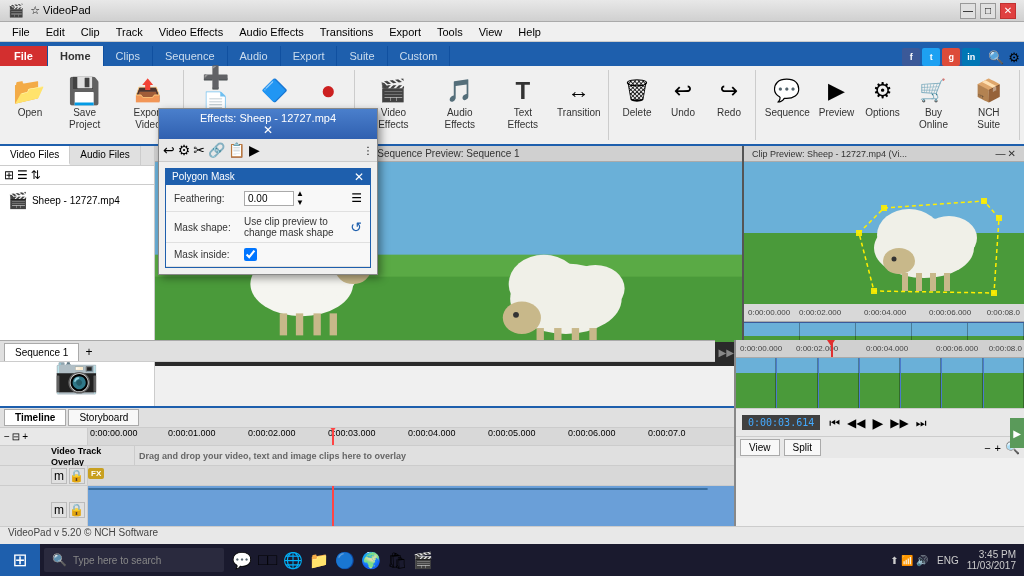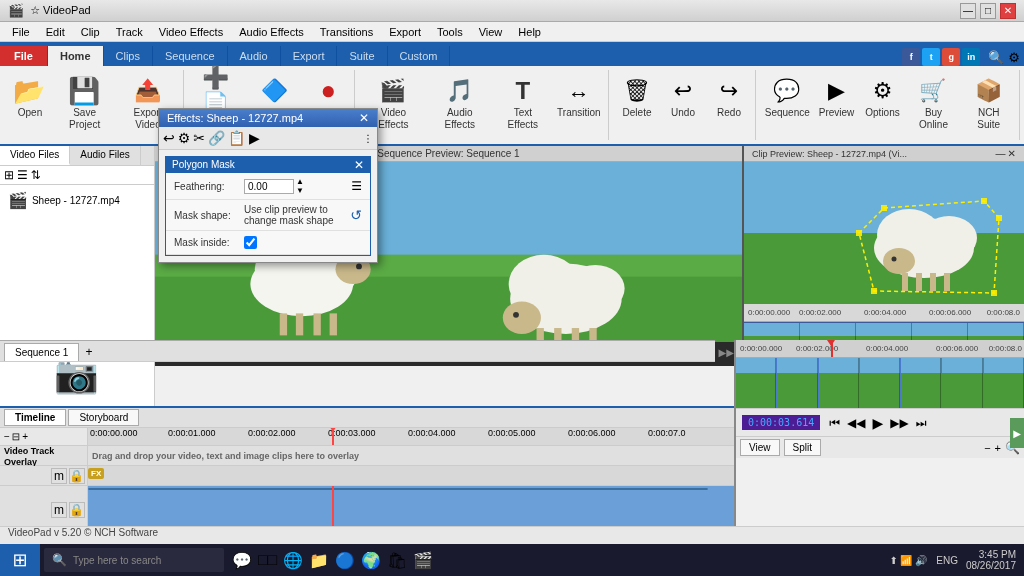--- a/index.html
+++ b/index.html
@@ -226,20 +226,21 @@
       overflow: hidden;
     }
     #video-track-label {
       height: 20px;
       background: #e0e0e0;
       display: flex;
       align-items: center;
       border-bottom: 1px solid #ccc;
       font-size: 10px;
       font-weight: bold;
+      padding-left: 47px;
     }
     .track-label-left {
       width: 88px;
       border-right: 1px solid #ccc;
       padding: 0 4px;
       flex-shrink: 0;
     }
     .track-content-right {
       flex: 1;
       padding: 0 4px;
@@ -321,20 +322,21 @@
       z-index: 100;
     }
     #effects-title {
       background: linear-gradient(to bottom, #4a7fcc, #3060b0);
       color: white;
       padding: 3px 8px;
       font-size: 11px;
       display: flex;
       justify-content: space-between;
       align-items: center;
+      flex-direction: column;
     }
     #effects-toolbar {
       display: flex;
       align-items: center;
       padding: 3px 4px;
       gap: 3px;
       border-bottom: 1px solid #ccc;
       background: #e8e8e8;
     }
     #effects-toolbar span { cursor: pointer; font-size: 14px; }
@@ -542,21 +544,21 @@
     #right-playback {
       height: 26px;
       background: #e8e8e8;
       border-top: 1px solid #ccc;
       display: flex;
       align-items: center;
       padding: 0 6px;
       gap: 4px;
     }
     #right-time-display {
-      background: #4c1d95;
+      background: #404040;
       color: #4af;
       font-size: 10px;
       padding: 2px 6px;
       font-family: monospace;
       margin-right: 4px;
     }
     #right-action-btns {
       display: flex;
       align-items: center;
       padding: 2px 4px;
@@ -1049,16 +1051,16 @@
     <span style="font-size:16px;cursor:pointer;">🔵</span>
     <span style="font-size:16px;cursor:pointer;">🌍</span>
     <span style="font-size:16px;cursor:pointer;">🛍</span>
     <span style="font-size:16px;cursor:pointer;">🎬</span>
   </div>
   <div style="margin-left:auto;display:flex;align-items:center;gap:8px;padding:0 8px;color:#ccc;font-size:10px;">
     <span>⬆ 📶 🔊</span>
     <span>ENG</span>
     <div style="text-align:right;">
       <div>3:45 PM</div>
-      <div>08/26/2017</div>
+      <div>11/03/2017</div>
     </div>
   </div>
 </div>
 
 </body></html>

